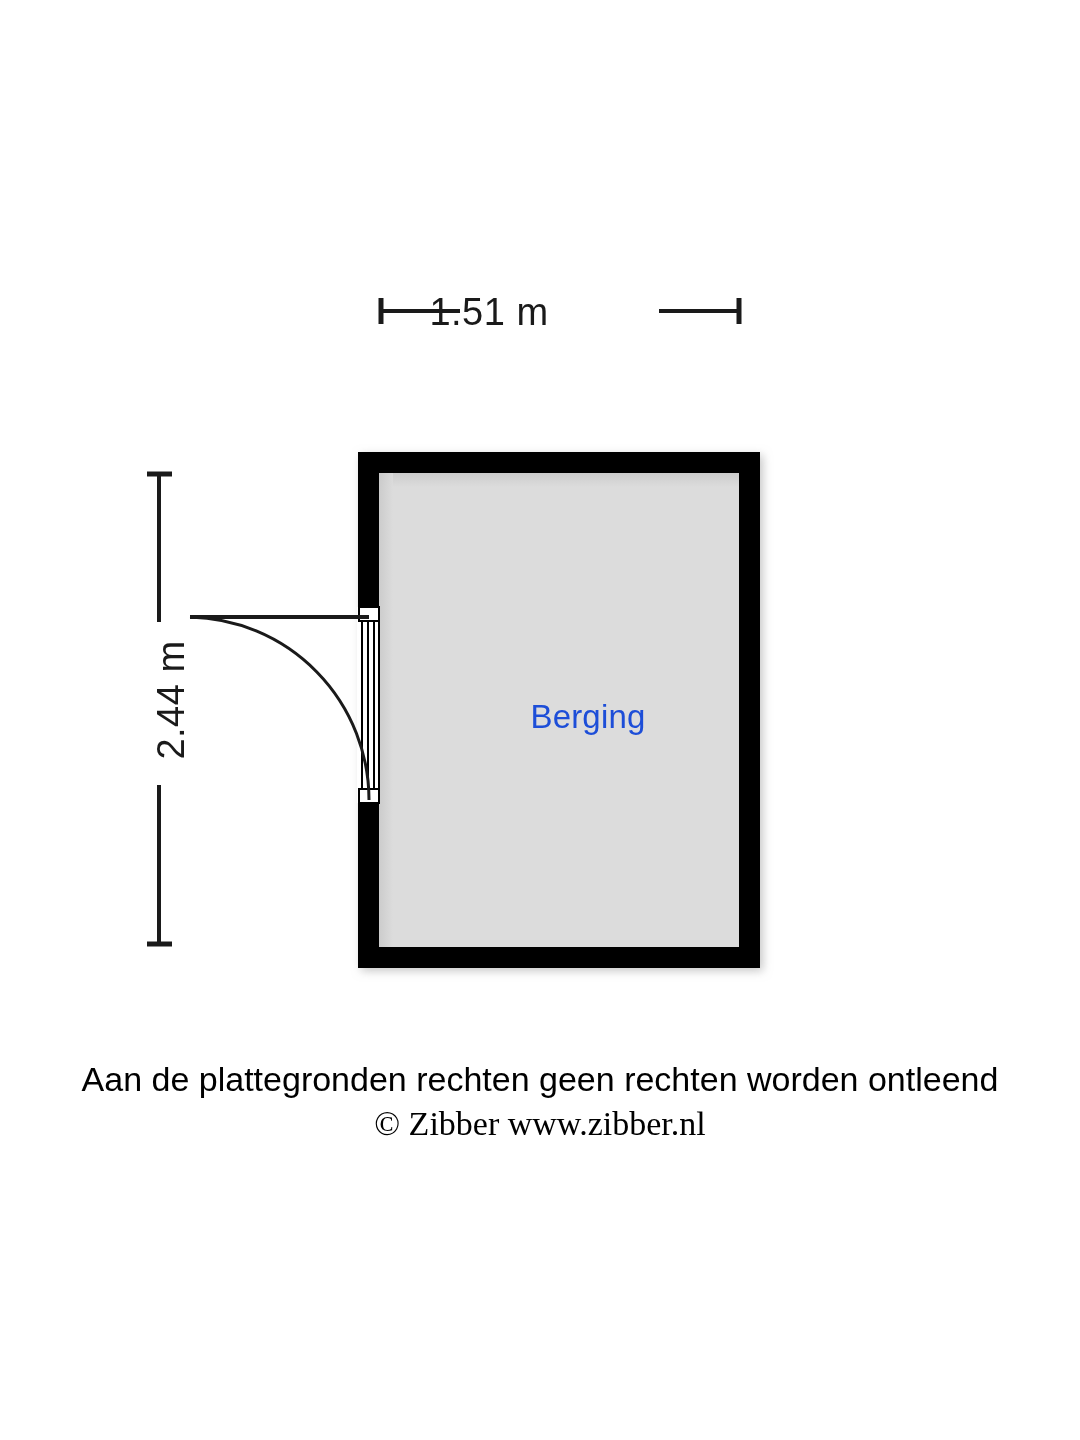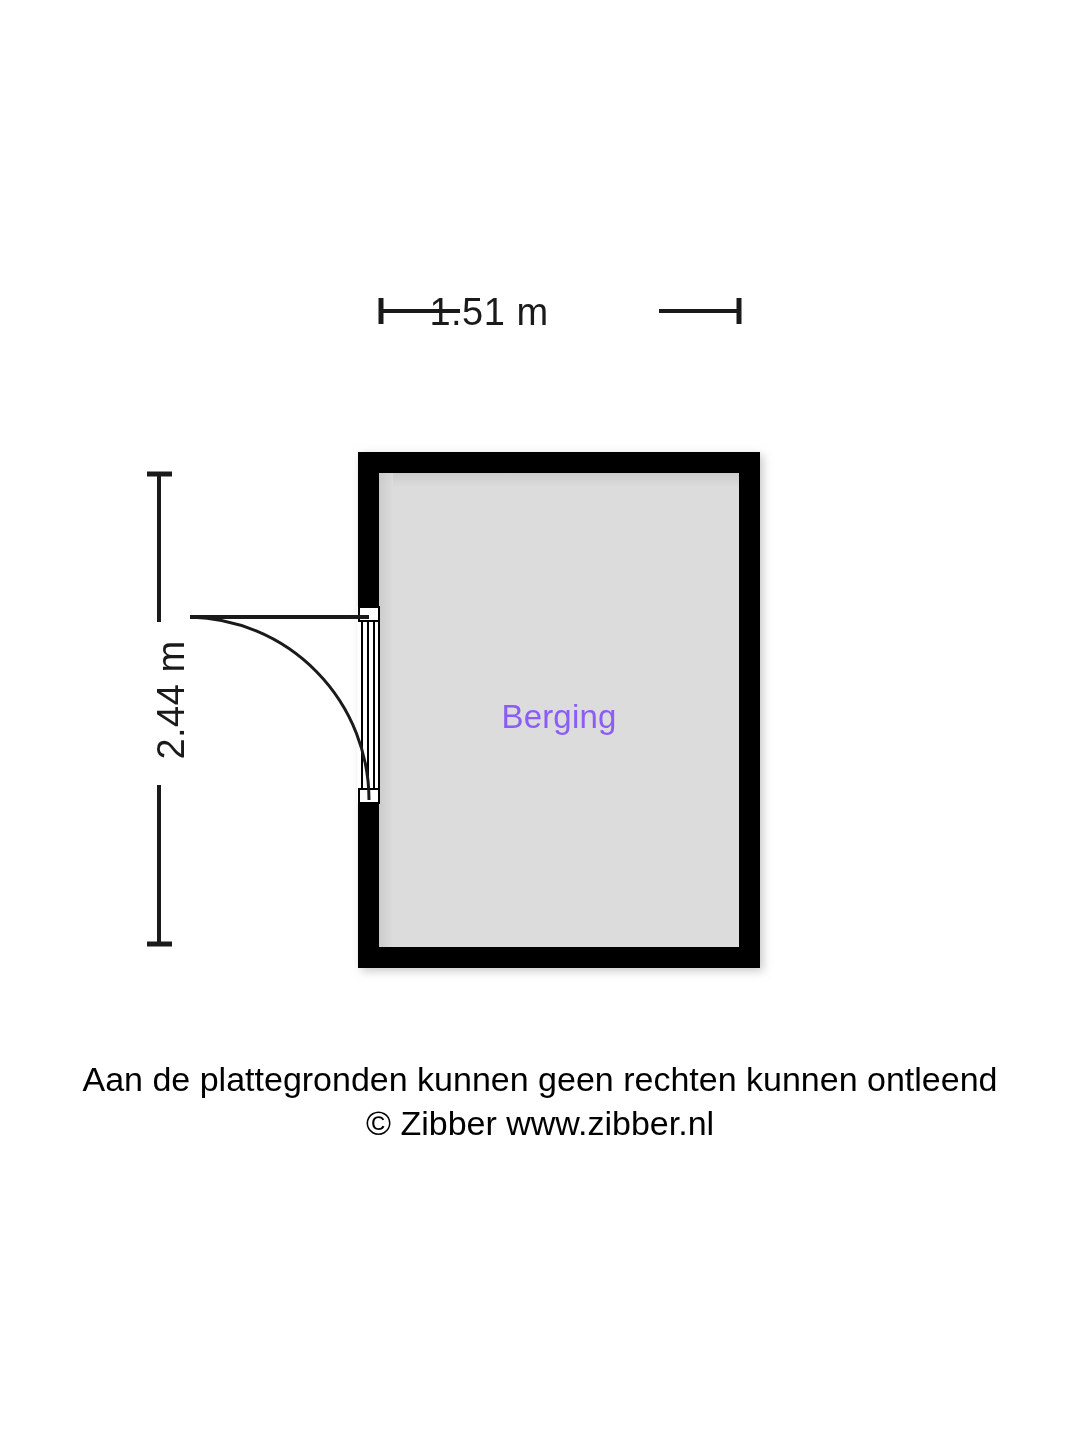--- a/index.html
+++ b/index.html
@@ -50,26 +50,26 @@
 
   #dim-left-label {
     left: 171px;
     top: 700px;
     transform: translate(-50%, -50%) rotate(-90deg);
     transform-origin: center center;
   }
 
   #room-label-berging {
     position: absolute;
-    left: 559px;
+    left: 588px;
     top: 717px;
     transform: translate(-50%, -50%);
     font-size: 33px;
     font-family: "Liberation Sans", sans-serif;
-    color: #8b5cf6;
+    color: #1d4ed8;
     white-space: nowrap;
     letter-spacing: 0.2px;
     text-align: center;
   }
 
   #footer-block {
     position: absolute;
     left: 0;
     top: 1058px;
     width: 1080px;
@@ -79,21 +79,21 @@
     display: block;
     font-size: 34px;
     font-family: "Liberation Sans", sans-serif;
     color: #000000;
     line-height: 1.28;
     white-space: nowrap;
   }
   #footer-copyright {
     display: block;
     font-size: 34px;
-    font-family: Liberation Sans, sans-serif;
+    font-family: Liberation Serif, serif;
     color: #000000;
     line-height: 1.28;
     white-space: nowrap;
   }
 </style>
 </head>
 <body>
 
 <div id="plan-root">
 
@@ -163,17 +163,17 @@
     </g>
   </svg>
 
   <div class="dim-label" id="dim-top-label">1.51 m</div>
 
   <div class="dim-label" id="dim-left-label">2.44 m</div>
 
   <div id="room-label-berging">Berging</div>
 
   <div id="footer-block">
-    <span id="footer-disclaimer">Aan de plattegronden kunnen geen rechten kunnen ontleend</span>
+    <span id="footer-disclaimer">Aan de plattegronden rechten geen rechten worden ontleend</span>
     <span id="footer-copyright">© Zibber www.zibber.nl</span>
   </div>
 
 </div>
 
 </body></html>

